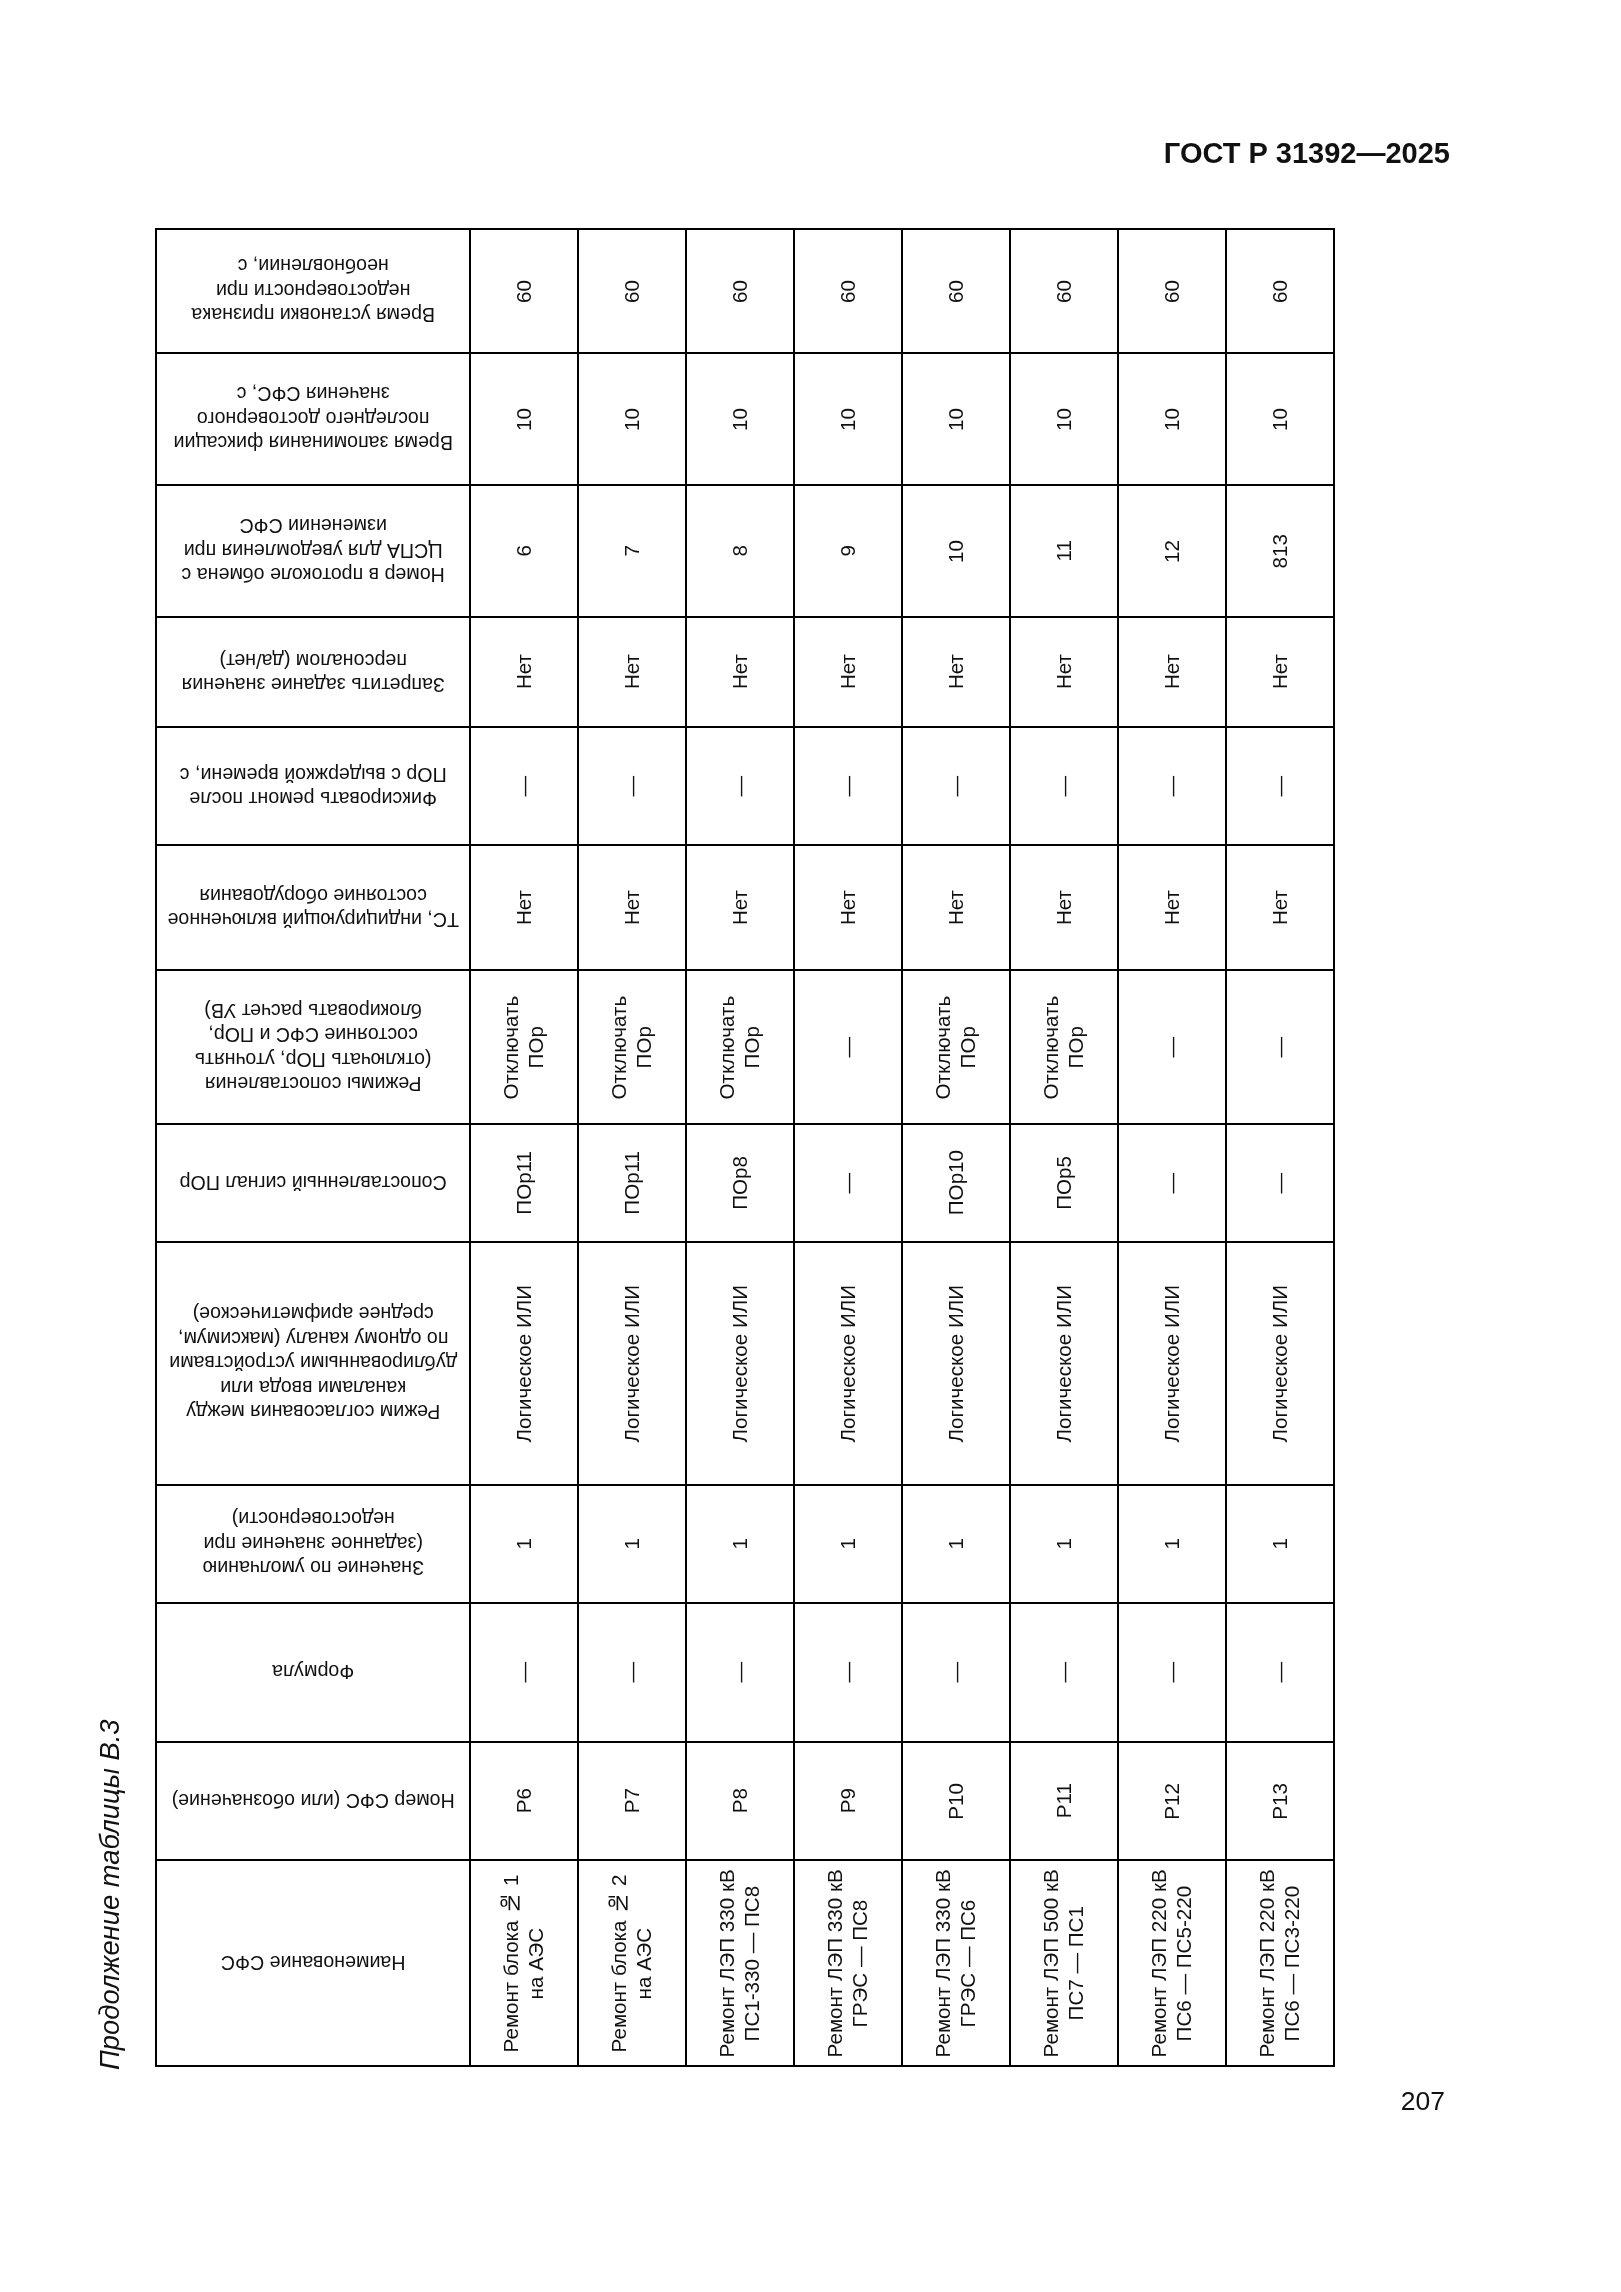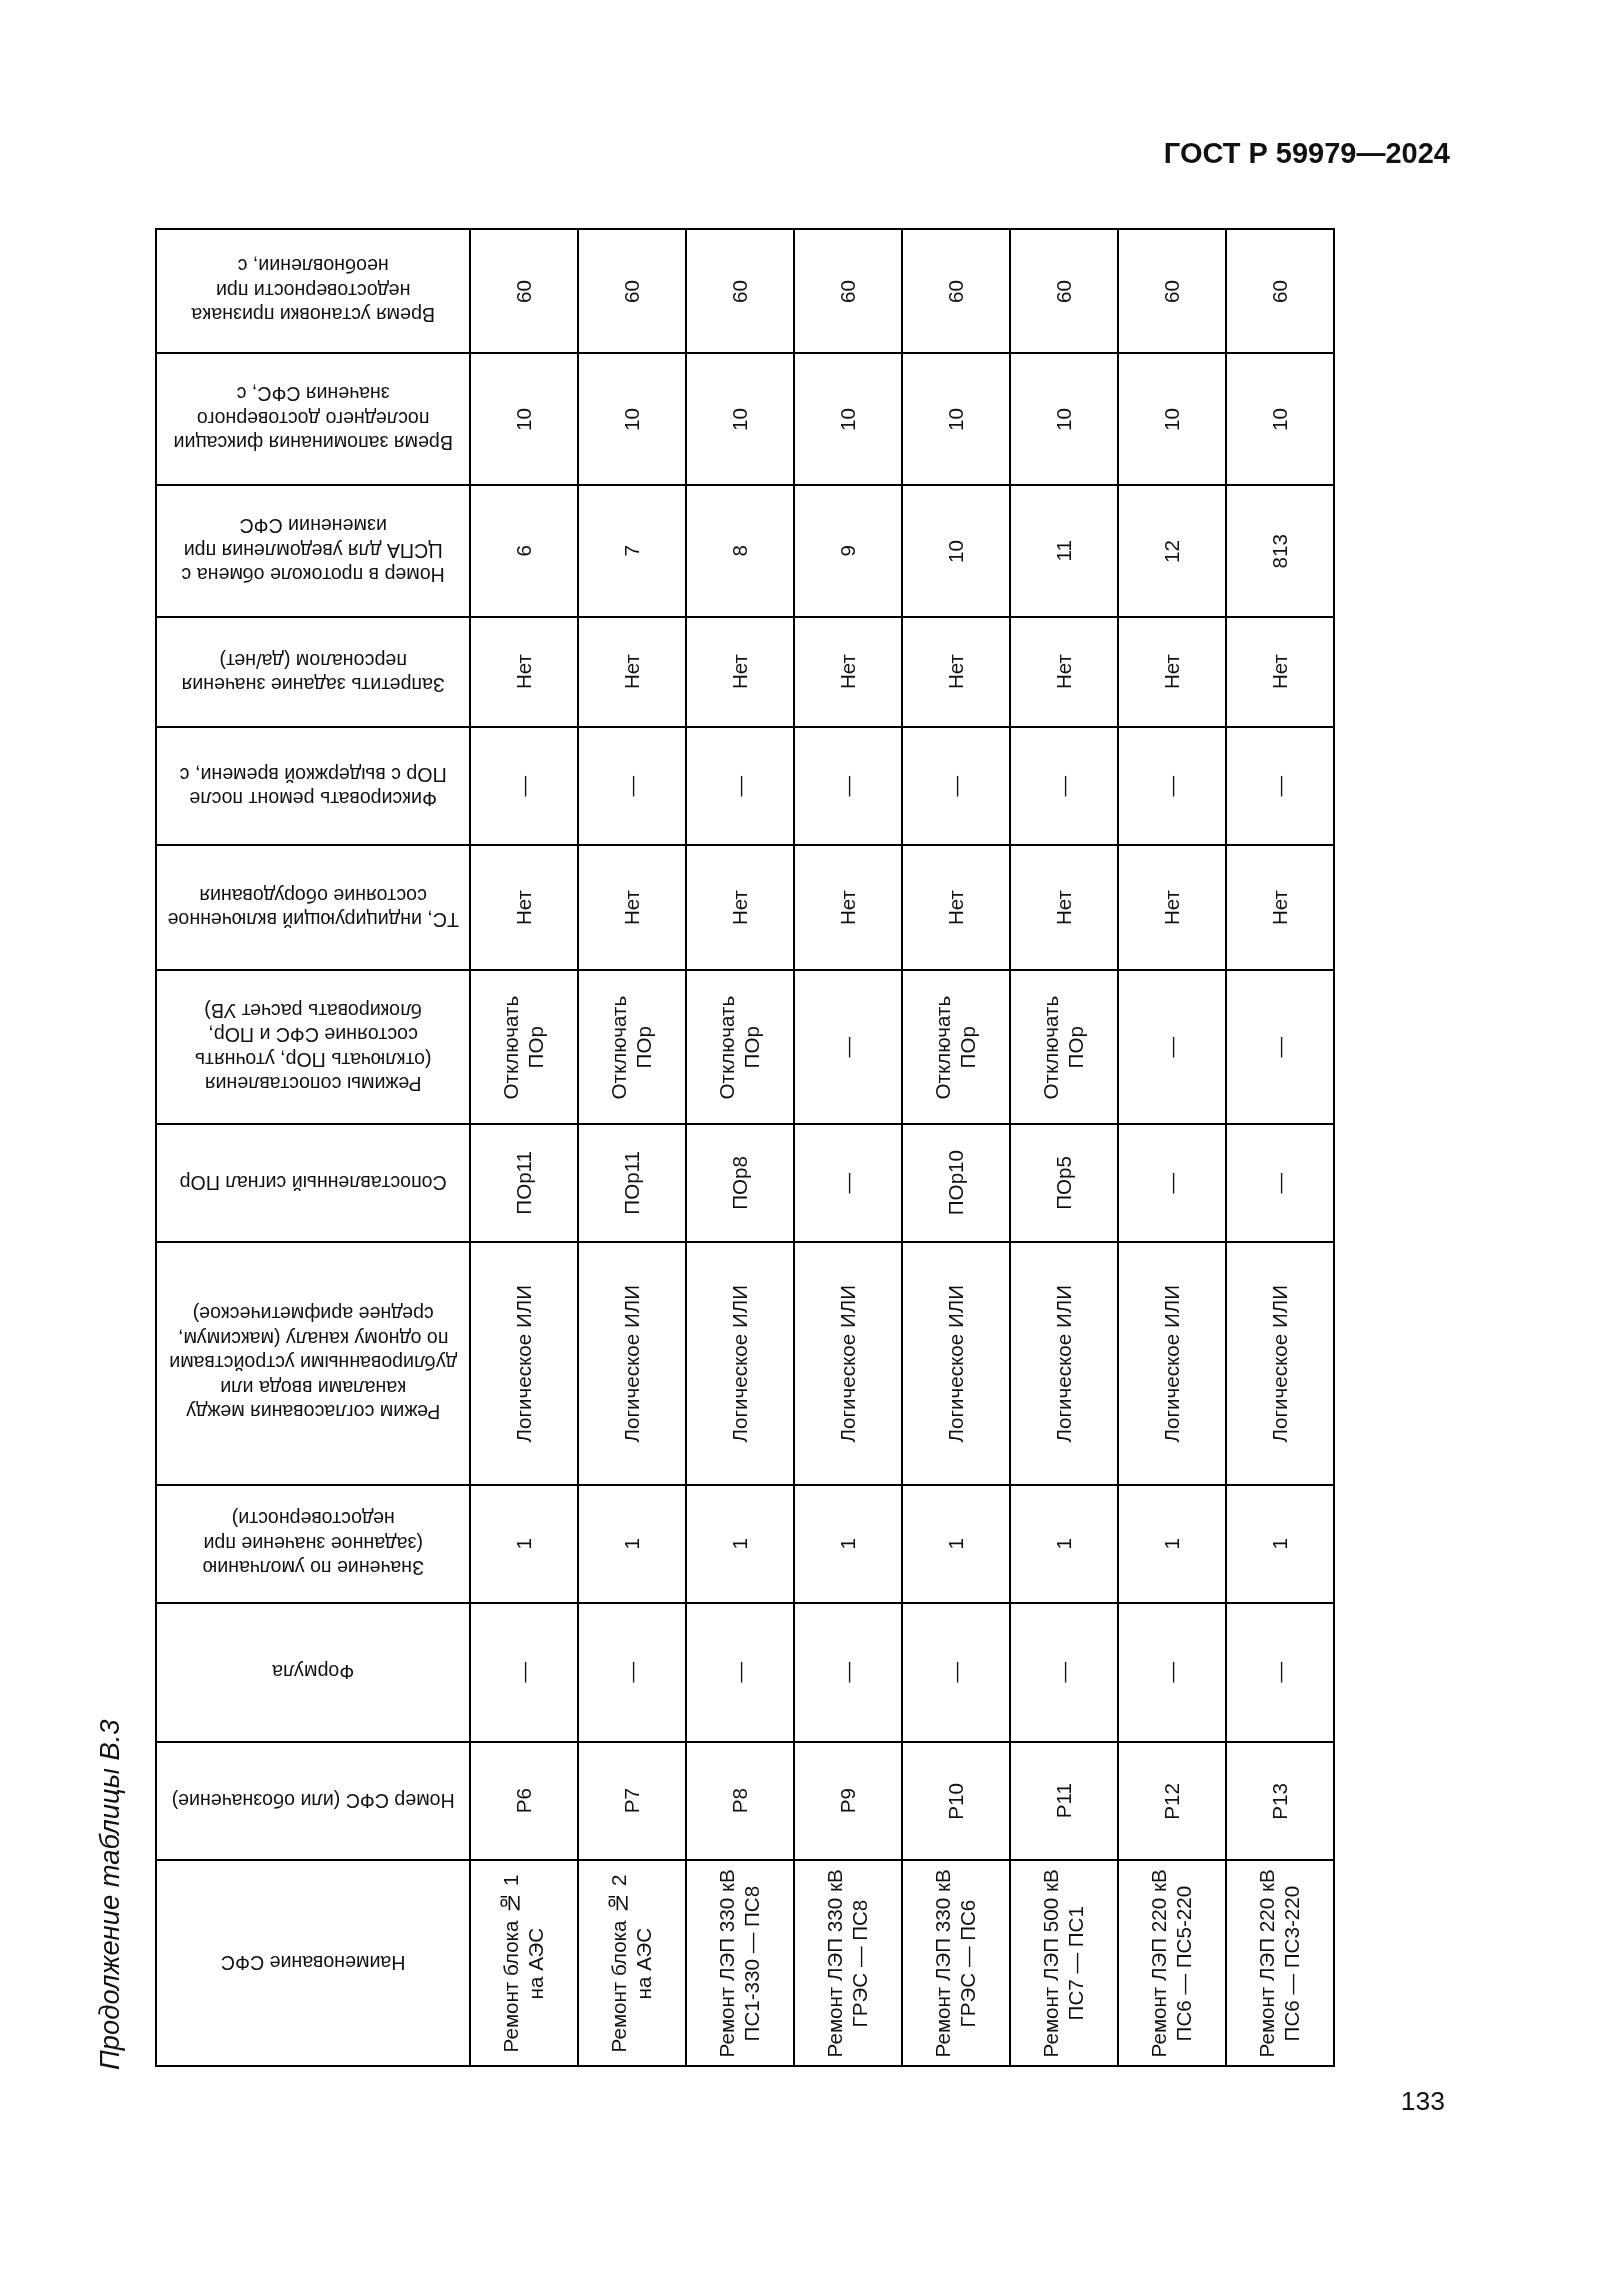--- a/index.html
+++ b/index.html
@@ -84,21 +84,21 @@
     max-height: 100%;
     max-width: 100%;
     text-align: center;
     font-size: 20.6px;
     line-height: 1.2;
   }
 </style>
 </head>
 <body>
 
-<div class="doc-header">ГОСТ Р 59979—2024</div>
+<div class="doc-header">ГОСТ Р 31392—2025</div>
 
 <div class="caption">Продолжение таблицы В.3</div>
 
 <div class="gtable">
     <div class="cell hcell">
       <div class="h">Время установки признака недостоверности при необновлении, с</div>
     </div>
     <div class="cell vcell">
       <div class="v">60</div>
     </div>
@@ -442,14 +442,14 @@
       <div class="v">Ремонт ЛЭП 500 кВ ПС7 — ПС1</div>
     </div>
     <div class="cell vcell">
       <div class="v">Ремонт ЛЭП 220 кВ ПС6 — ПС5-220</div>
     </div>
     <div class="cell vcell">
       <div class="v">Ремонт ЛЭП 220 кВ ПС6 — ПС3-220</div>
     </div>
   </div>
 
-<div class="page-number">133</div>
+<div class="page-number">207</div>
 
 
 </body></html>

